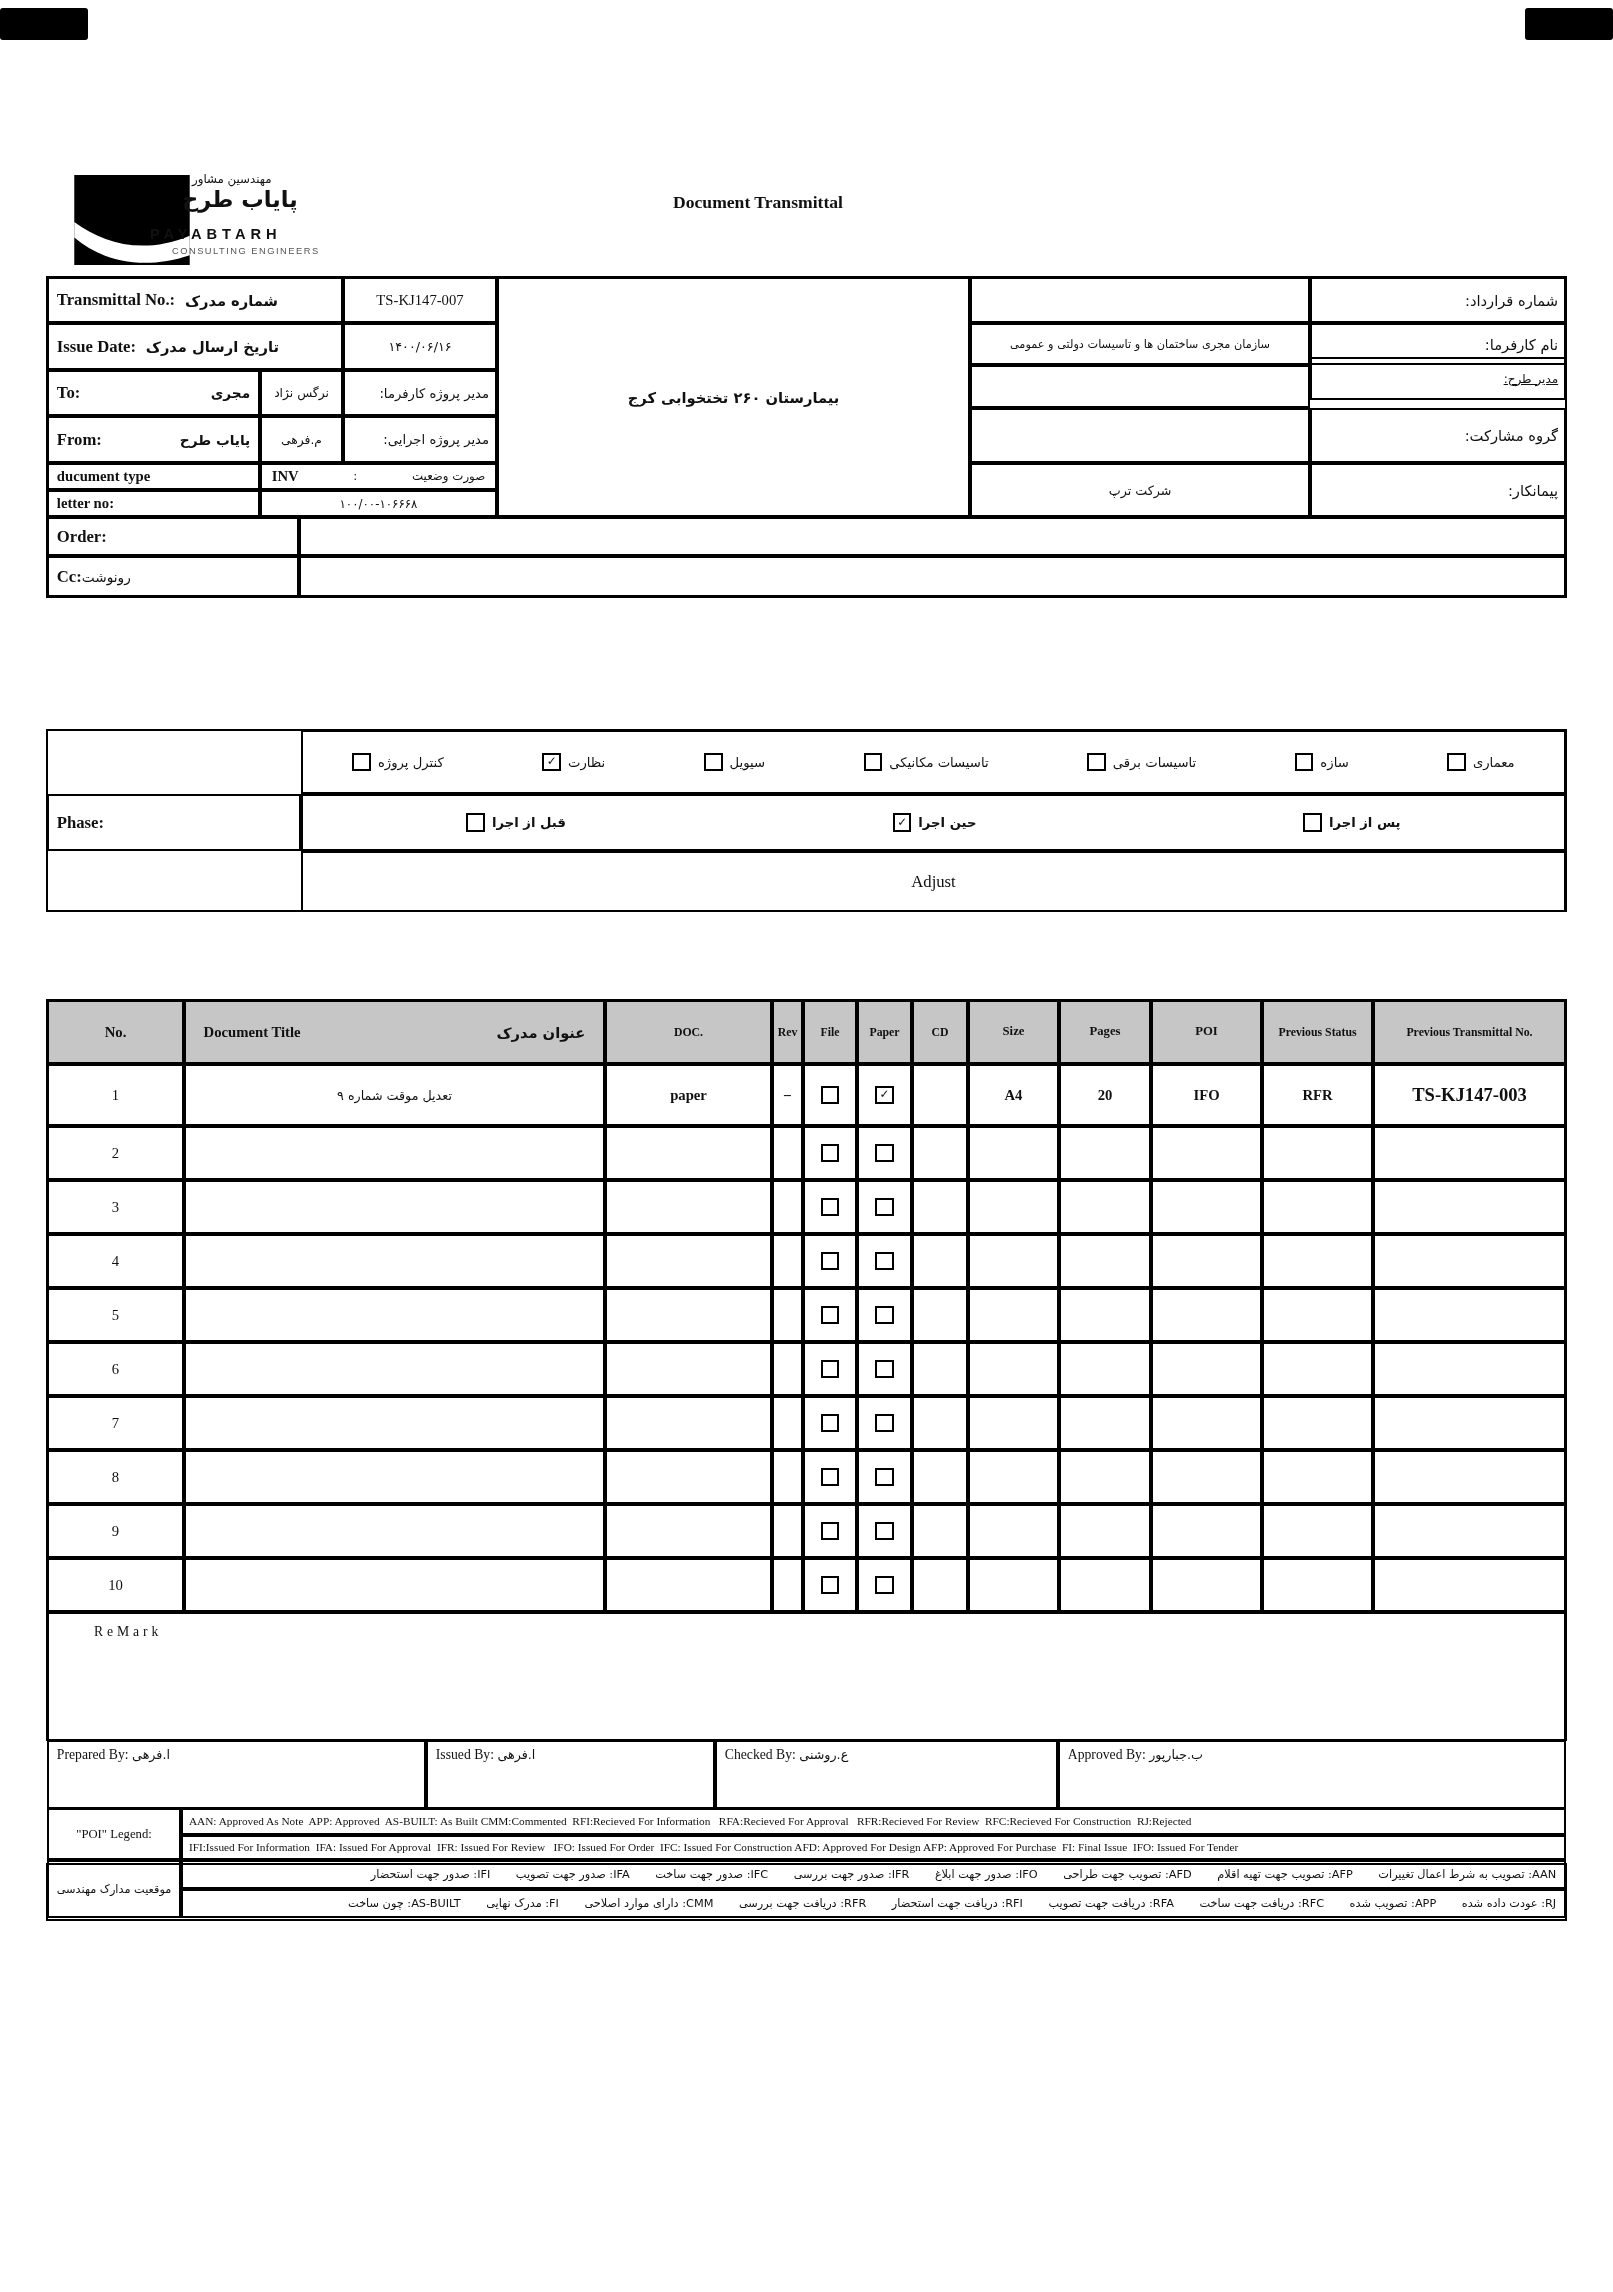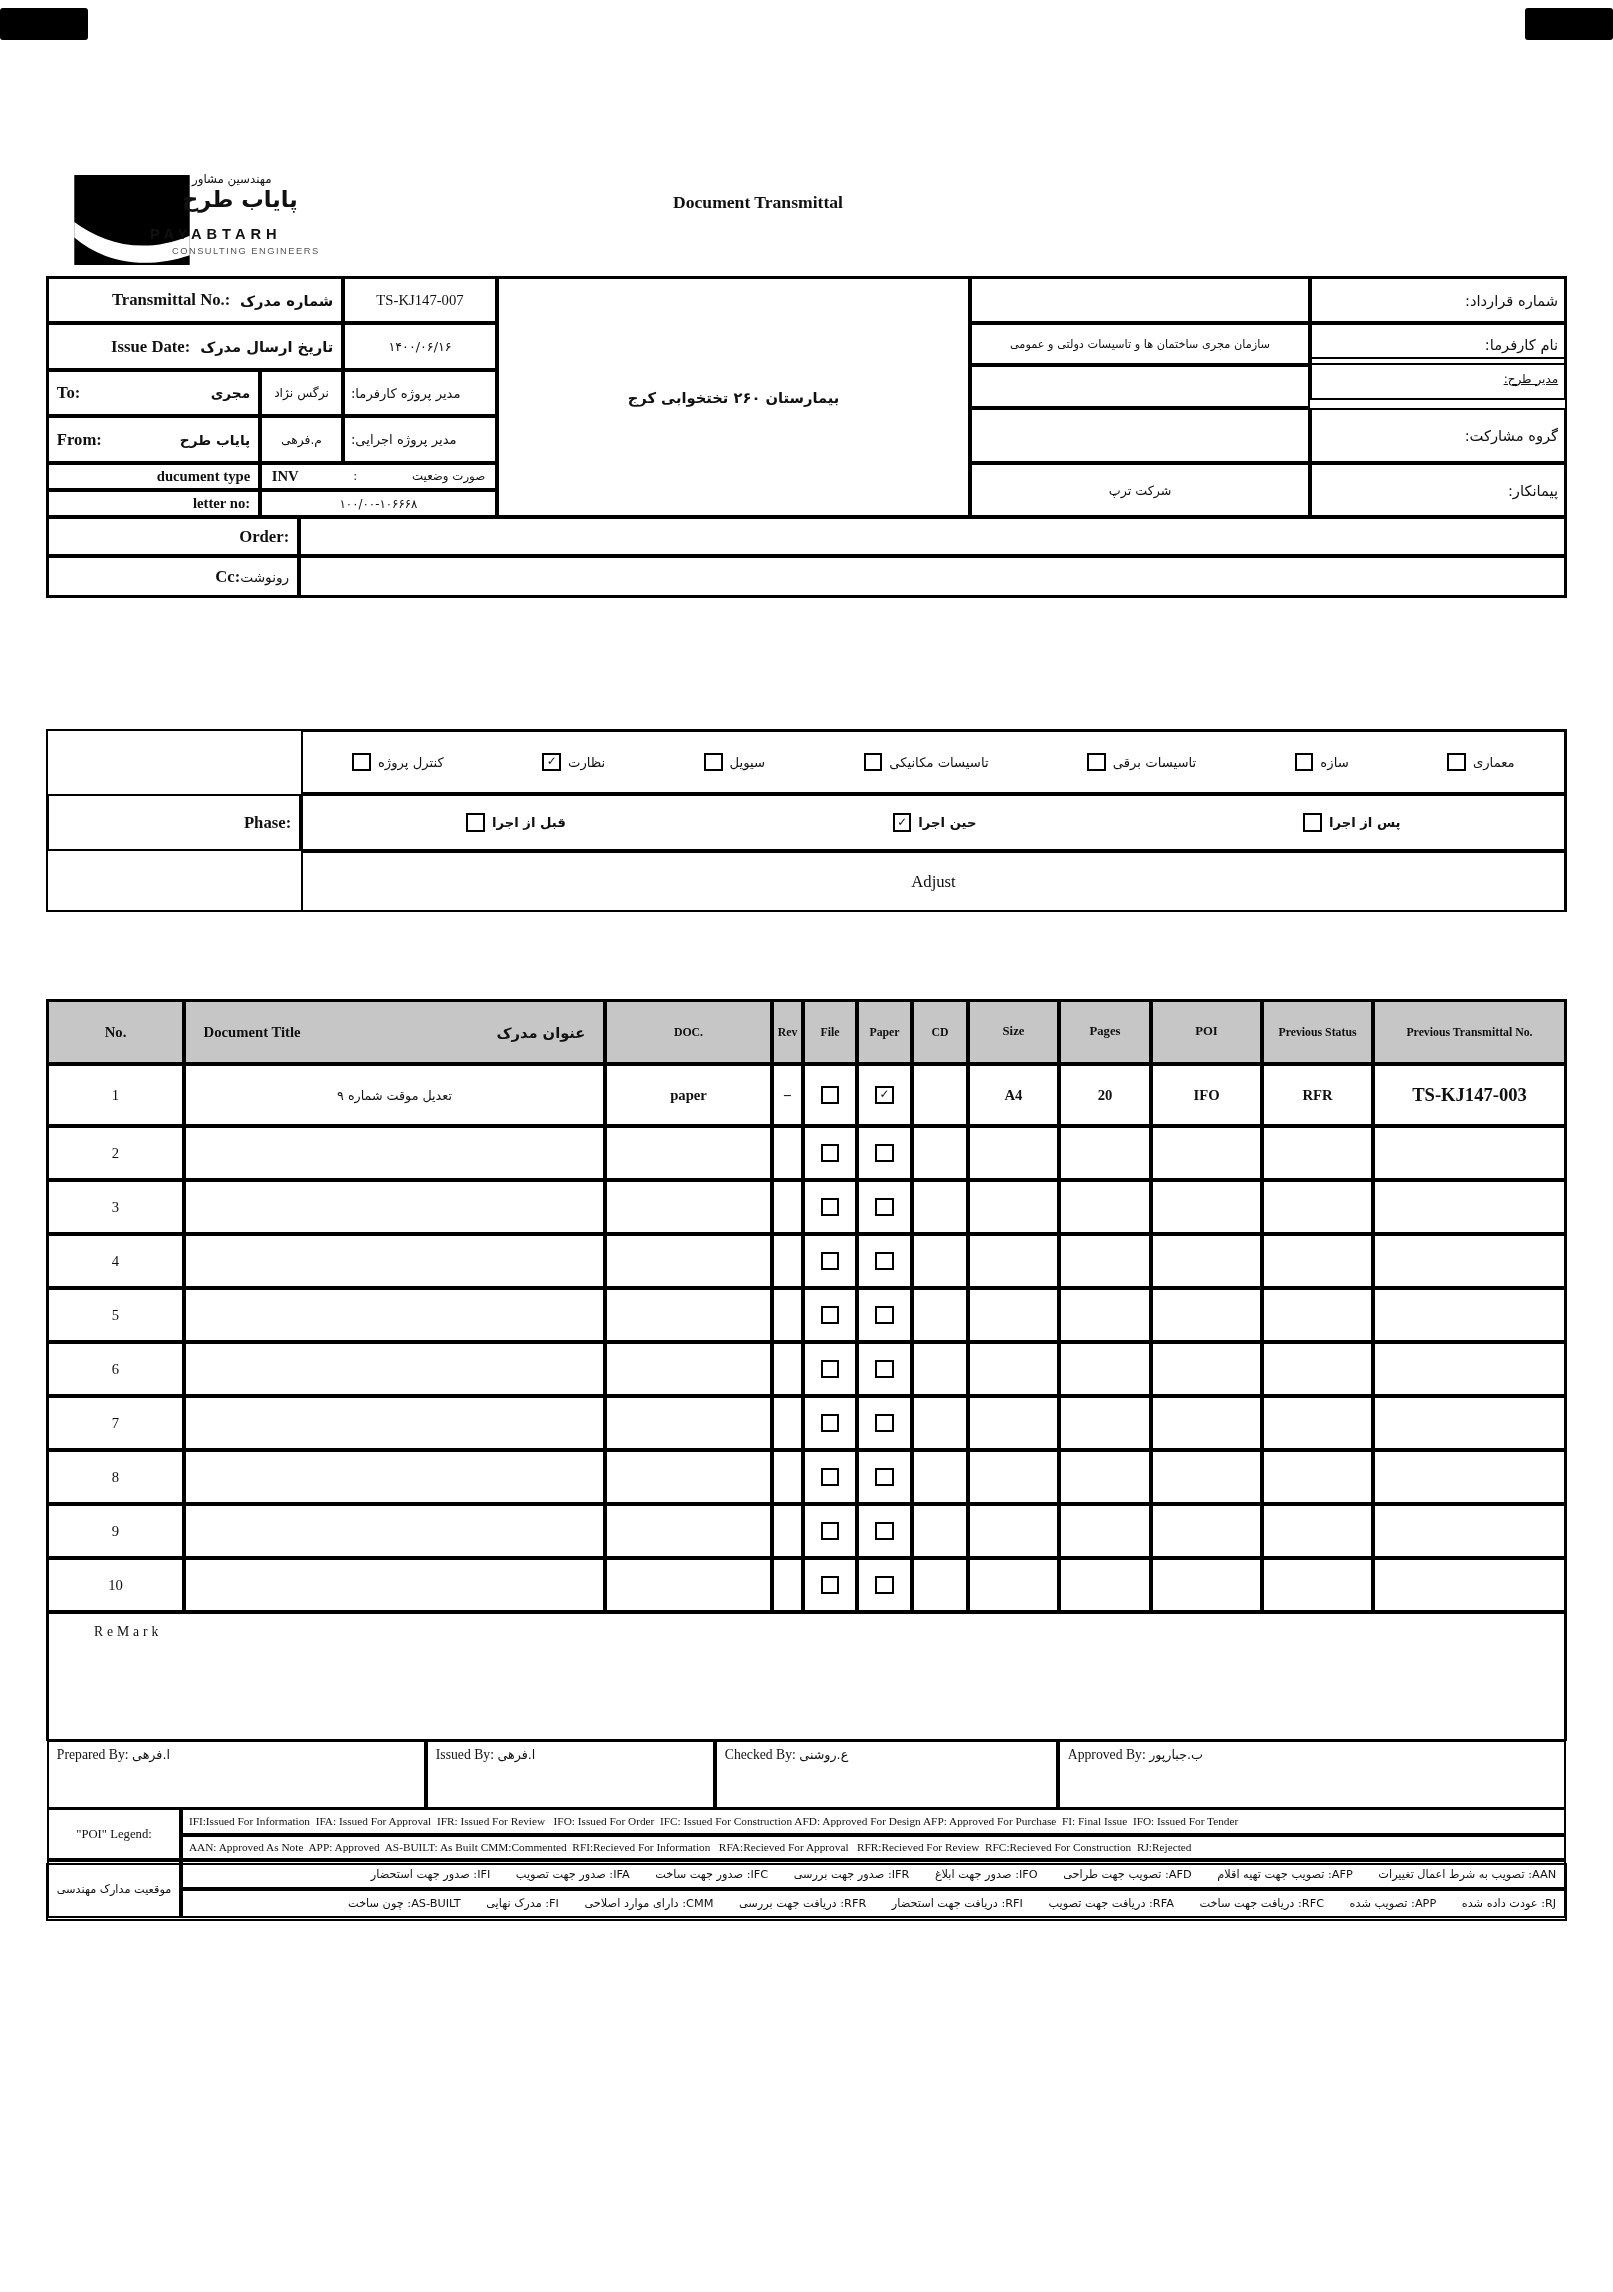--- a/index.html
+++ b/index.html
@@ -1,19 +1,19 @@
 <!DOCTYPE html>
 <html><head>
 <meta charset="utf-8">
 <style>
   html,body{margin:0;padding:0;background:#e8e8e8;}
   #page{position:relative;width:1613px;height:2293px;background:#ffffff;margin:0 auto;
         font-family:"Liberation Serif",serif;color:#111;}
   .abs{position:absolute;box-sizing:border-box;}
-  .cell{position:absolute;box-sizing:border-box;border:2px solid #000;justify-content:flex-end;}
+  .cell{position:absolute;box-sizing:border-box;border:2px solid #000;}
   .frame{position:absolute;box-sizing:border-box;border:2.9px solid #000;pointer-events:none;}
   .fa{font-family:"DejaVu Sans",sans-serif;direction:rtl;}
   .en{font-family:"Liberation Serif",serif;}
   .b{font-weight:bold;}
   .vc{display:flex;align-items:center;}
   .cc{display:flex;align-items:center;justify-content:center;text-align:center;}
   .cb{display:inline-flex;width:14.7px;height:14.7px;border:2px solid #000;background:#fff;
       align-items:center;justify-content:center;font-size:11.8px;line-height:1;flex:0 0 auto;
       font-family:"DejaVu Sans",sans-serif;}
   .cbitem{display:flex;direction:ltr;align-items:center;gap:6.9px;}
@@ -451,22 +451,22 @@
       <span class="fa" style="font-size:12.7px;">ع.روشنی</span>
     </div>
     <div>
       <span class="en">Approved By:</span>
       <span class="fa" style="font-size:12.7px;">ب.جبارپور</span>
     </div>
   </div>
 
   <div class="leg">
     <div style="grid-row:1 / span 2;display:flex;align-items:center;justify-content:center;font-size:12.7px;" class="en">"POI" Legend:</div>
+    <div class="legtxt en">AAN: Approved As Note  APP: Approved  AS-BUILT: As Built CMM:Commented  RFI:Recieved For Information   RFA:Recieved For Approval   RFR:Recieved For Review  RFC:Recieved For Construction  RJ:Rejected</div>
     <div class="legtxt en">IFI:Issued For Information  IFA: Issued For Approval  IFR: Issued For Review   IFO: Issued For Order  IFC: Issued For Construction AFD: Approved For Design AFP: Approved For Purchase  FI: Final Issue  IFO: Issued For Tender</div>
-    <div class="legtxt en">AAN: Approved As Note  APP: Approved  AS-BUILT: As Built CMM:Commented  RFI:Recieved For Information   RFA:Recieved For Approval   RFR:Recieved For Review  RFC:Recieved For Construction  RJ:Rejected</div>
 
     <div style="grid-row:3 / span 2;display:flex;align-items:center;justify-content:center;font-size:11.3px;text-align:center;padding:0 3.9px;" class="fa">موقعیت مدارک مهندسی</div>
     <div class="fa-leg">
       <span>AAN: تصویب به شرط اعمال تغییرات</span>
       <span>AFP: تصویب جهت تهیه اقلام</span>
       <span>AFD: تصویب جهت طراحی</span>
       <span>IFO: صدور جهت ابلاغ</span>
       <span>IFR: صدور جهت بررسی</span>
       <span>IFC: صدور جهت ساخت</span>
       <span>IFA: صدور جهت تصویب</span>

